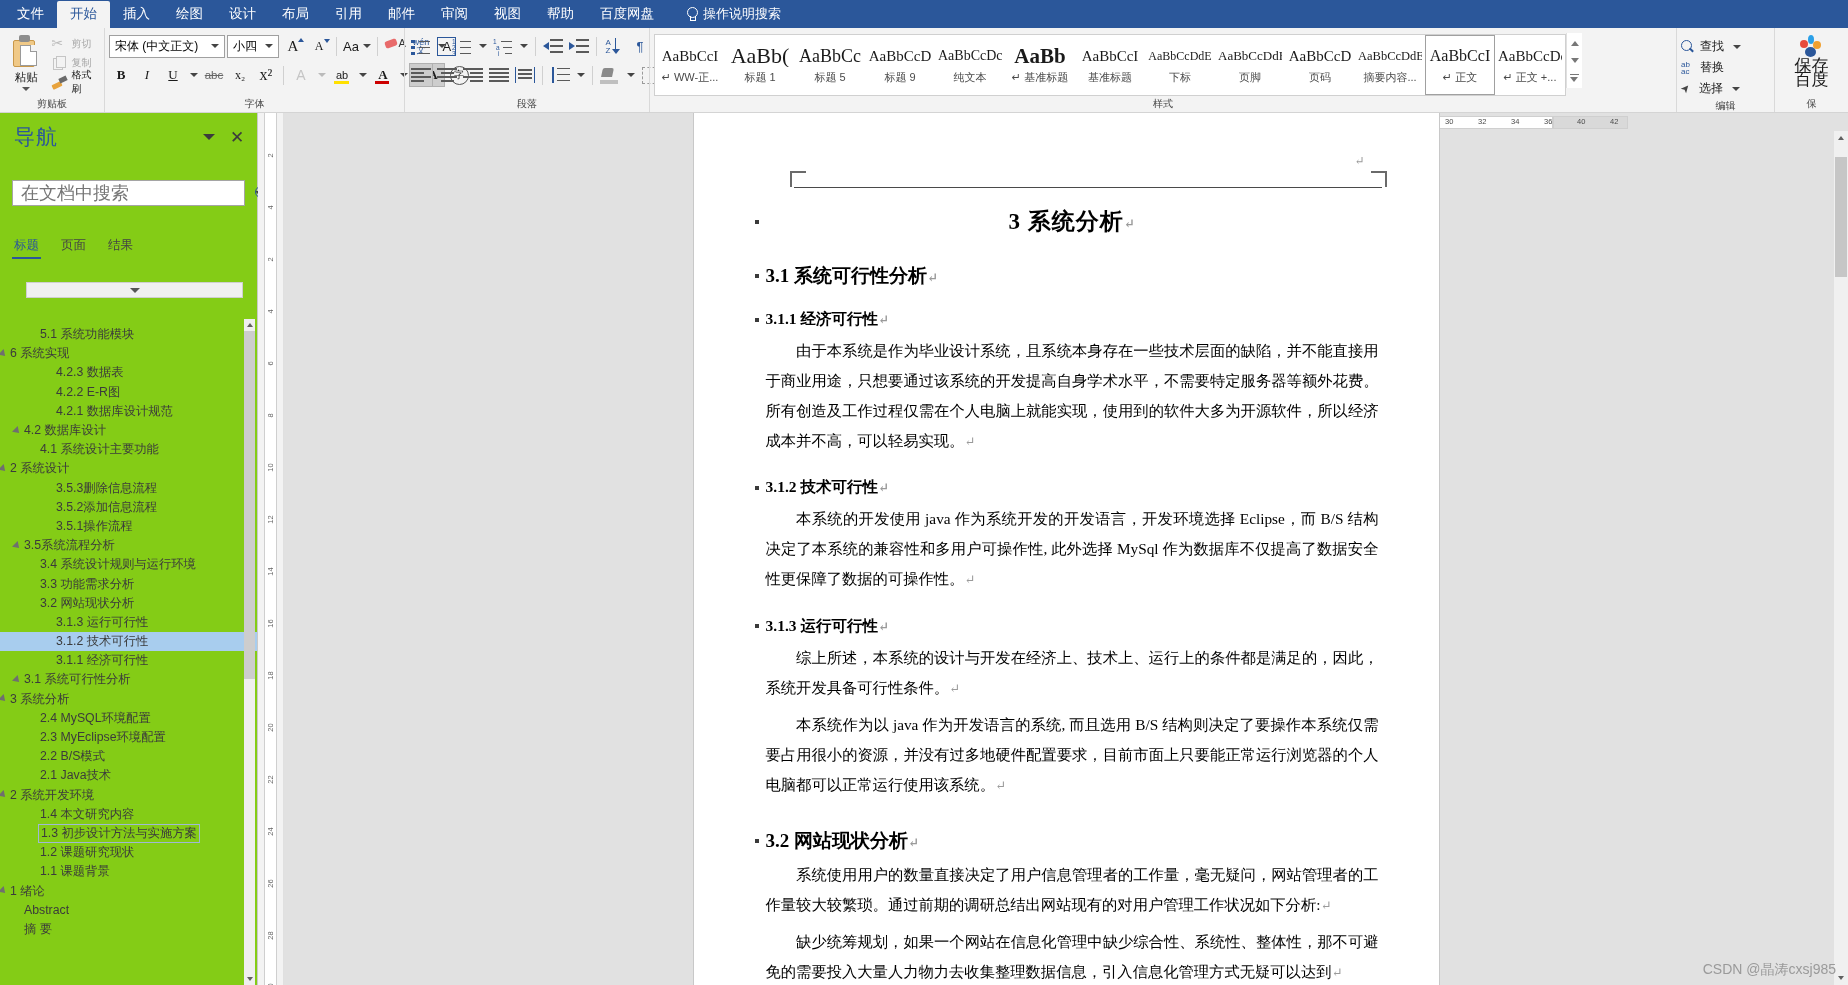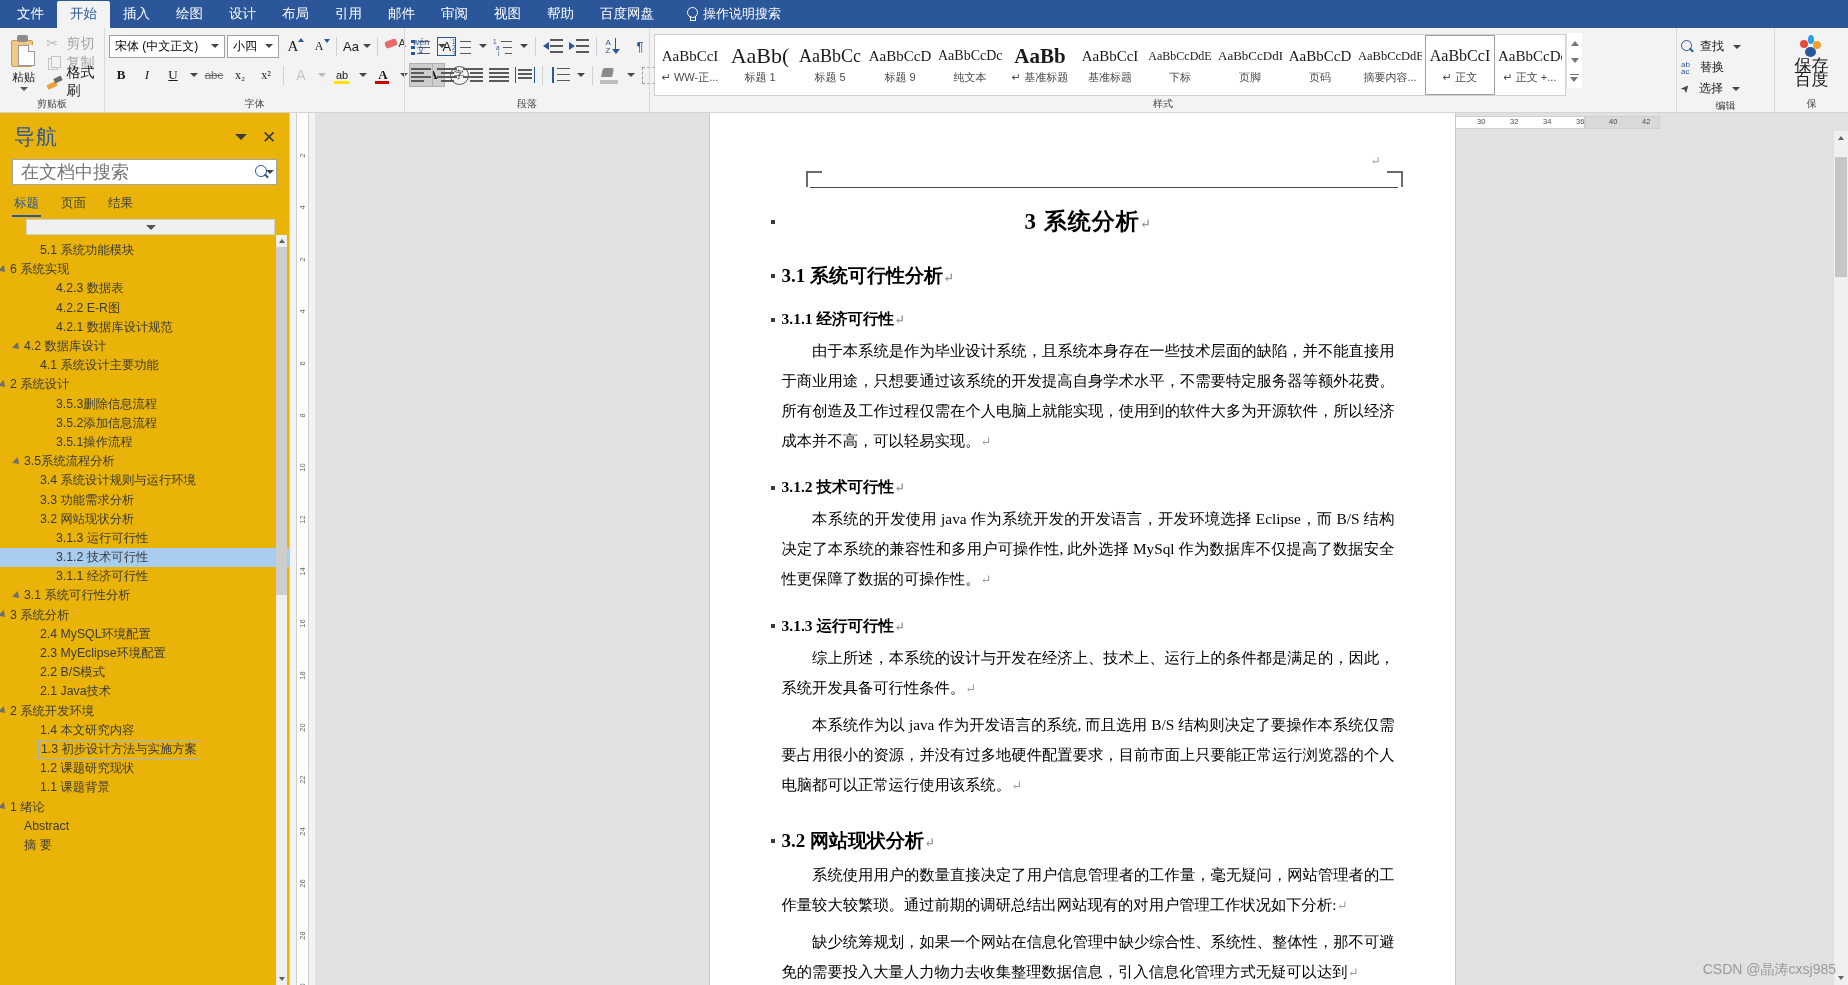--- a/index.html
+++ b/index.html
@@ -44,21 +44,21 @@
   .clip-group { width: 104px; }
   .paste-btn { display:flex; flex-direction:column; align-items:center; width: 46px; padding-top:2px; }
   .clipboard-icon { width: 30px; height: 34px; position: relative; }
   .cb-body { position:absolute; left:2px; top:5px; width:22px; height:27px; background:#f0c987; border:1.5px solid #c9984a; border-radius:2px;}
   .cb-clip { position:absolute; left:8px; top:0px; width:11px; height:7px; background:#8d8d8d; border-radius:2px;}
   .cb-page { position:absolute; left:9px; top:10px; width:17px; height:21px; background:#fff; border:1.3px solid #9a9a9a;}
   .cb-page:after{content:"";position:absolute;right:-1px;top:-1px;width:6px;height:6px;background:#f3f3f3;border-left:1.3px solid #9a9a9a;border-bottom:1.3px solid #9a9a9a;}
   .paste-label { font-size: 11.5px; color: #1a1a1a; margin-top:1px; }
   .mini-caret { width:0;height:0;border-left:4px solid transparent;border-right:4px solid transparent;border-top:4px solid #555;margin-top:2px;}
   .clip-right { display:flex; flex-direction:column; justify-content:center; gap:1px; padding-left:3px; padding-top:2px;}
-  .clip-item { display:flex; align-items:center; gap:5px; font-size:14px; color:#a6a6a6; height:18px;}
+  .clip-item { display:flex; align-items:center; gap:5px; font-size:10px; color:#a6a6a6; height:18px;}
   .clip-item.enabled { color: #1a1a1a; }
   .ico { width:15px;height:15px;position:relative;display:inline-block;flex:none;}
   .ico-scissors:before{content:"\2702";font-size:14px;color:#bbb;position:absolute;left:0;top:-2px;}
   .ico-copy:before{content:"";position:absolute;left:1px;top:2px;width:8px;height:10px;border:1.3px solid #c5c5c5;}
   .ico-copy:after{content:"";position:absolute;left:4px;top:0px;width:8px;height:10px;border:1.3px solid #c5c5c5;background:#f3f3f3;}
   .ico-brush:before{content:"";position:absolute;left:0;top:8px;width:10px;height:5px;background:#e8a33d;transform:rotate(-25deg);border-radius:1px;}
   .ico-brush:after{content:"";position:absolute;left:7px;top:2px;width:8px;height:5px;background:#6a6a6a;transform:rotate(-25deg);}
 
   
   .font-group { width: 300px; }
@@ -151,21 +151,21 @@
   
   .baidu-group { width: 74px; align-items:center; }
   .baidu-ico { width:24px;height:24px;position:relative;margin:2px auto 0; }
   .bp { position:absolute; border-radius:50%; }
   .baidu-text { font-size:17px; color:#1a1a1a; text-align:center; line-height:14px; }
 
   
   .below { display:flex; height: calc(985px - 28px - 85px); }
 
   
-  .navpane { width: 290px; background:#eab308; display:flex; flex-direction:column; position:relative; border-right:1px solid #c9c9c9;}
+  .navpane { width: 258px; background:#84cc16; display:flex; flex-direction:column; position:relative; border-right:1px solid #c9c9c9;gap:21px;}
   .nav-head { display:flex; align-items:center; padding: 10px 10px 4px 14px; }
   .nav-title { color:#2b579a; font-size:21px; flex:1; letter-spacing:1px;}
   .nav-dd { width:16px;height:16px;display:flex;align-items:center;justify-content:center;}
   .nav-dd i{width:0;height:0;border-left:6px solid transparent;border-right:6px solid transparent;border-top:6px solid #3c3c3c;}
   .nav-close { width:20px;height:20px;display:flex;align-items:center;justify-content:center;font-size:17px;color:#3c3c3c;margin-left:10px;}
   .nav-search-wrap { padding: 4px 12px 0 12px; }
   .nav-search { height:26px; border:1px solid #a5a5a5; background:#fff; display:flex; align-items:center; padding:0 2px 0 6px;}
   .nav-search input { border:none; outline:none; flex:1; font-size:18px; color:#777; font-family:Liberation Sans, sans-serif; background:transparent;}
   .nav-search .mag2 { width:15px;height:15px;position:relative;}
   .nav-search .mag2:before{content:"";position:absolute;left:0;top:0;width:10px;height:10px;border:1.6px solid #2b579a;border-radius:50%;}
@@ -330,21 +330,21 @@
           <div class="btn" style="min-width:13px">
               <i class="caret"></i>
             </div>
           <div class="btn dis">
               <span class="strike">abc</span>
             </div>
           <div class="btn">
               <span style="font-size:12px;font-family:'Liberation Serif',serif">x₂</span>
             </div>
           <div class="btn">
-              <span style="font-size:12px;font-family:'Liberation Serif',serif">x²</span>
+              <span style="font-size:16px;font-family:'Liberation Serif',serif">x²</span>
             </div>
           <span class="sep"></span>
           <div class="btn dis">
               <span style="font-size:14px;color:#c5c5c5">A</span>
             </div>
           <div class="btn" style="min-width:13px">
               <i class="caret" style="border-top-color:#bbb"></i>
             </div>
           <div class="btn hl">
             <span style="font-size:11px">ab</span>

